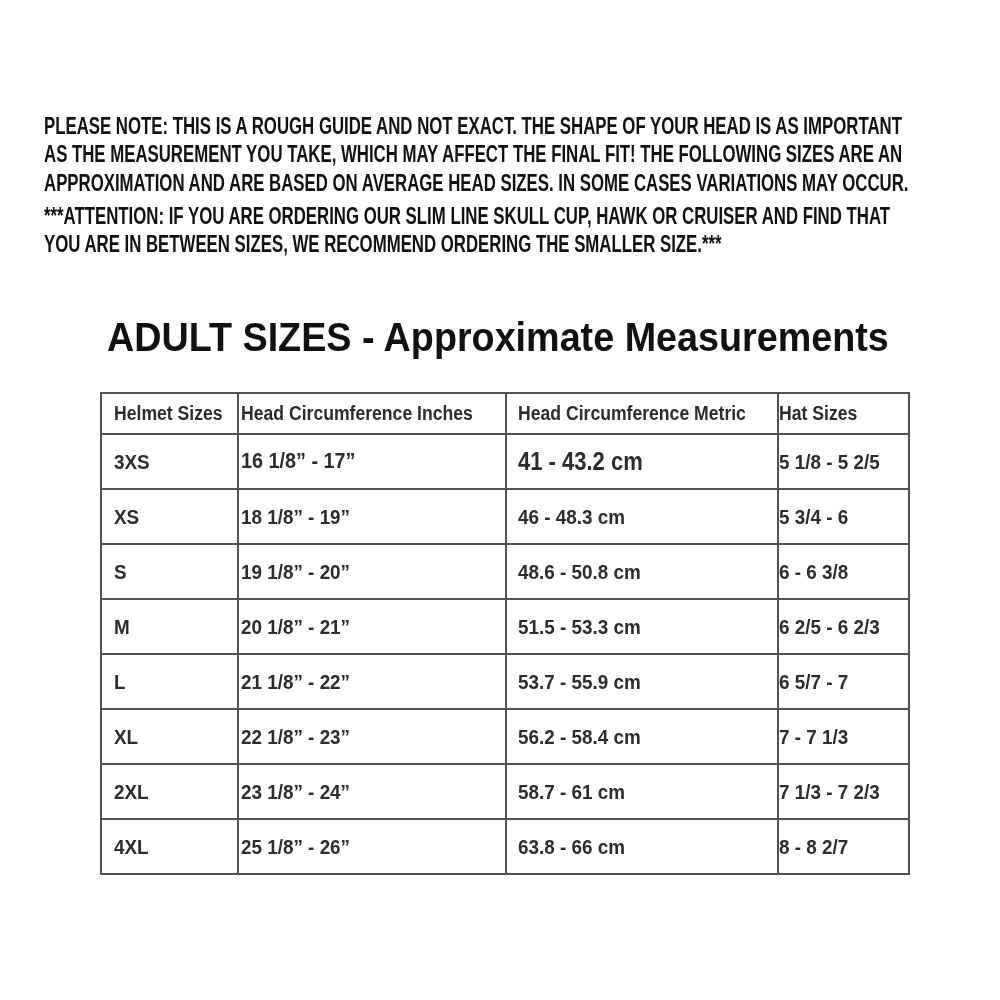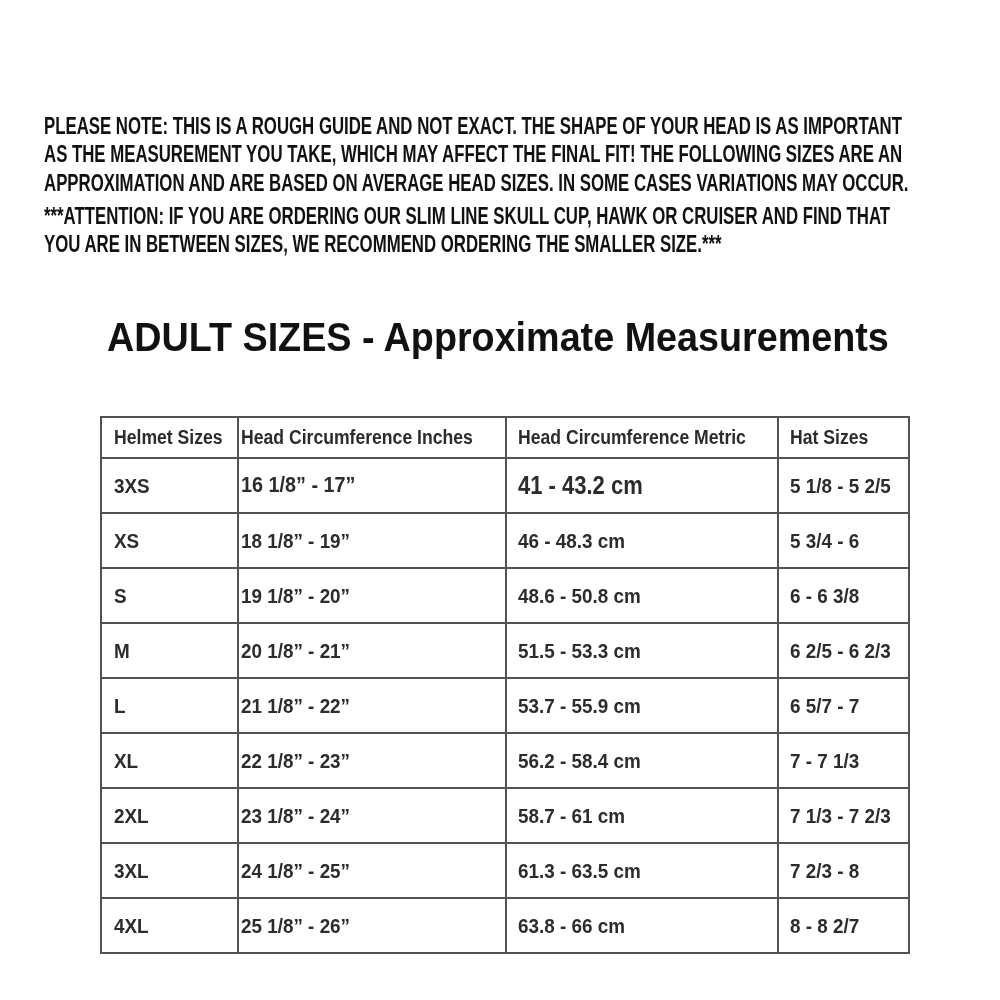--- a/index.html
+++ b/index.html
@@ -43,37 +43,37 @@
     font-size: 41px;
     font-weight: 700;
     white-space: nowrap;
     transform: scaleX(0.92);
     transform-origin: 0 0;
     color: var(--paragraph_text);
   }
   table.size-table {
     position: absolute;
     left: 100px;
-    top: 416px;
+    top: 392px;
     border-collapse: collapse;
     table-layout: fixed;
     color: var(--table_text);
   }
   .size-table th, .size-table td {
     border: 2px solid var(--border);
     padding: 0;
     text-align: left;
     vertical-align: middle;
   }
   .size-table th { height: 41px; }
   .size-table td { height: 55px; }
   .size-table th:nth-child(1), .size-table td:nth-child(1) { padding-left: 12px; }
   .size-table th:nth-child(2), .size-table td:nth-child(2) { padding-left: 2px; }
   .size-table th:nth-child(3), .size-table td:nth-child(3) { padding-left: 11px; }
-  .size-table th:nth-child(4), .size-table td:nth-child(4) { padding-left: 11px; }
+  .size-table th:nth-child(4), .size-table td:nth-child(4) { padding-left: 0; }
   .ct {
     display: inline-block;
     font-weight: 700;
     font-size: 20px;
     white-space: nowrap;
     transform: scaleX(0.88);
     transform-origin: 0 50%;
   }
   td .ct {
     font-size: 20.5px;
@@ -152,26 +152,20 @@
         <td><span class="ct">56.2 - 58.4 cm</span></td>
         <td><span class="ct">7 - 7 1/3</span></td>
       </tr>
       <tr>
         <td><span class="ct">2XL</span></td>
         <td><span class="ct">23 1/8” - 24”</span></td>
         <td><span class="ct">58.7 - 61 cm</span></td>
         <td><span class="ct">7 1/3 - 7 2/3</span></td>
       </tr>
       <tr>
-        <td><span class="ct">3XL</span></td>
-        <td><span class="ct">24 1/8” - 25”</span></td>
-        <td><span class="ct">61.3 - 63.5 cm</span></td>
-        <td><span class="ct">7 2/3 - 8</span></td>
-      </tr>
-      <tr>
         <td><span class="ct">4XL</span></td>
         <td><span class="ct">25 1/8” - 26”</span></td>
         <td><span class="ct">63.8 - 66 cm</span></td>
         <td><span class="ct">8 - 8 2/7</span></td>
       </tr>
     </tbody>
   </table>
 
 </div>
 

